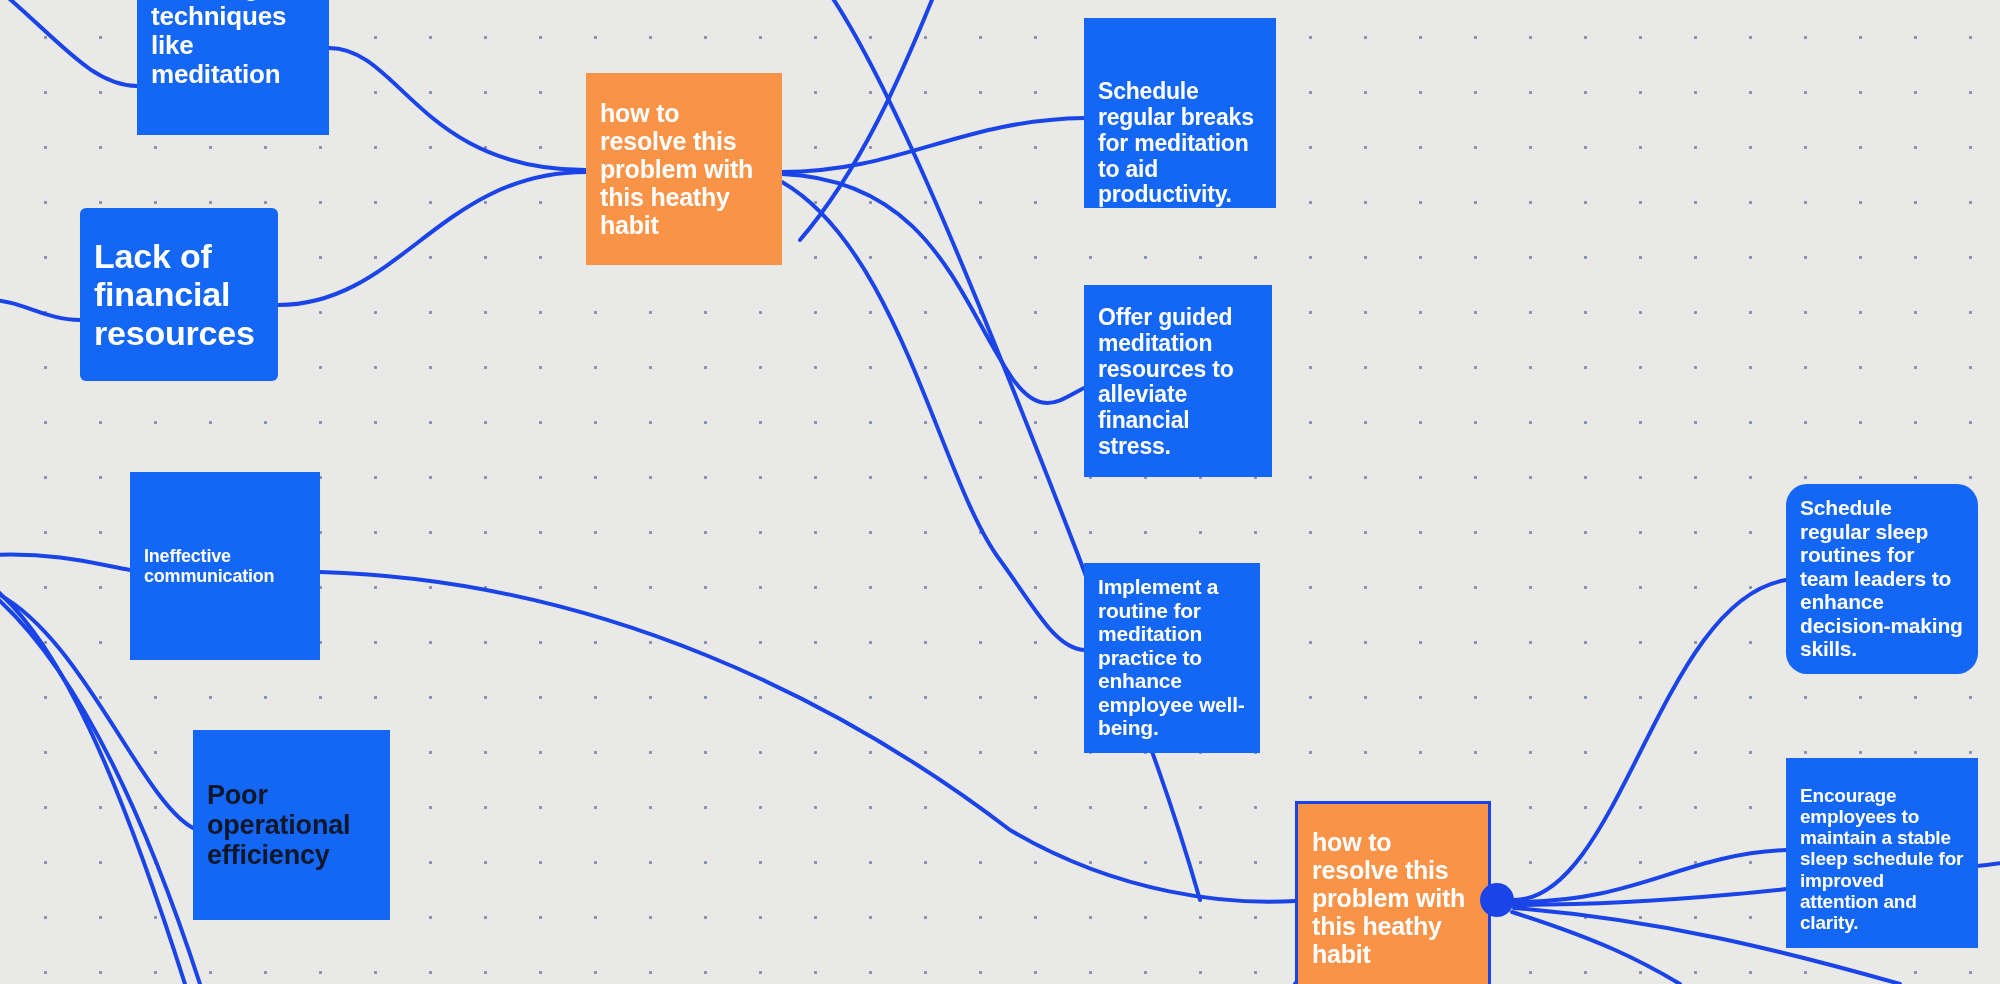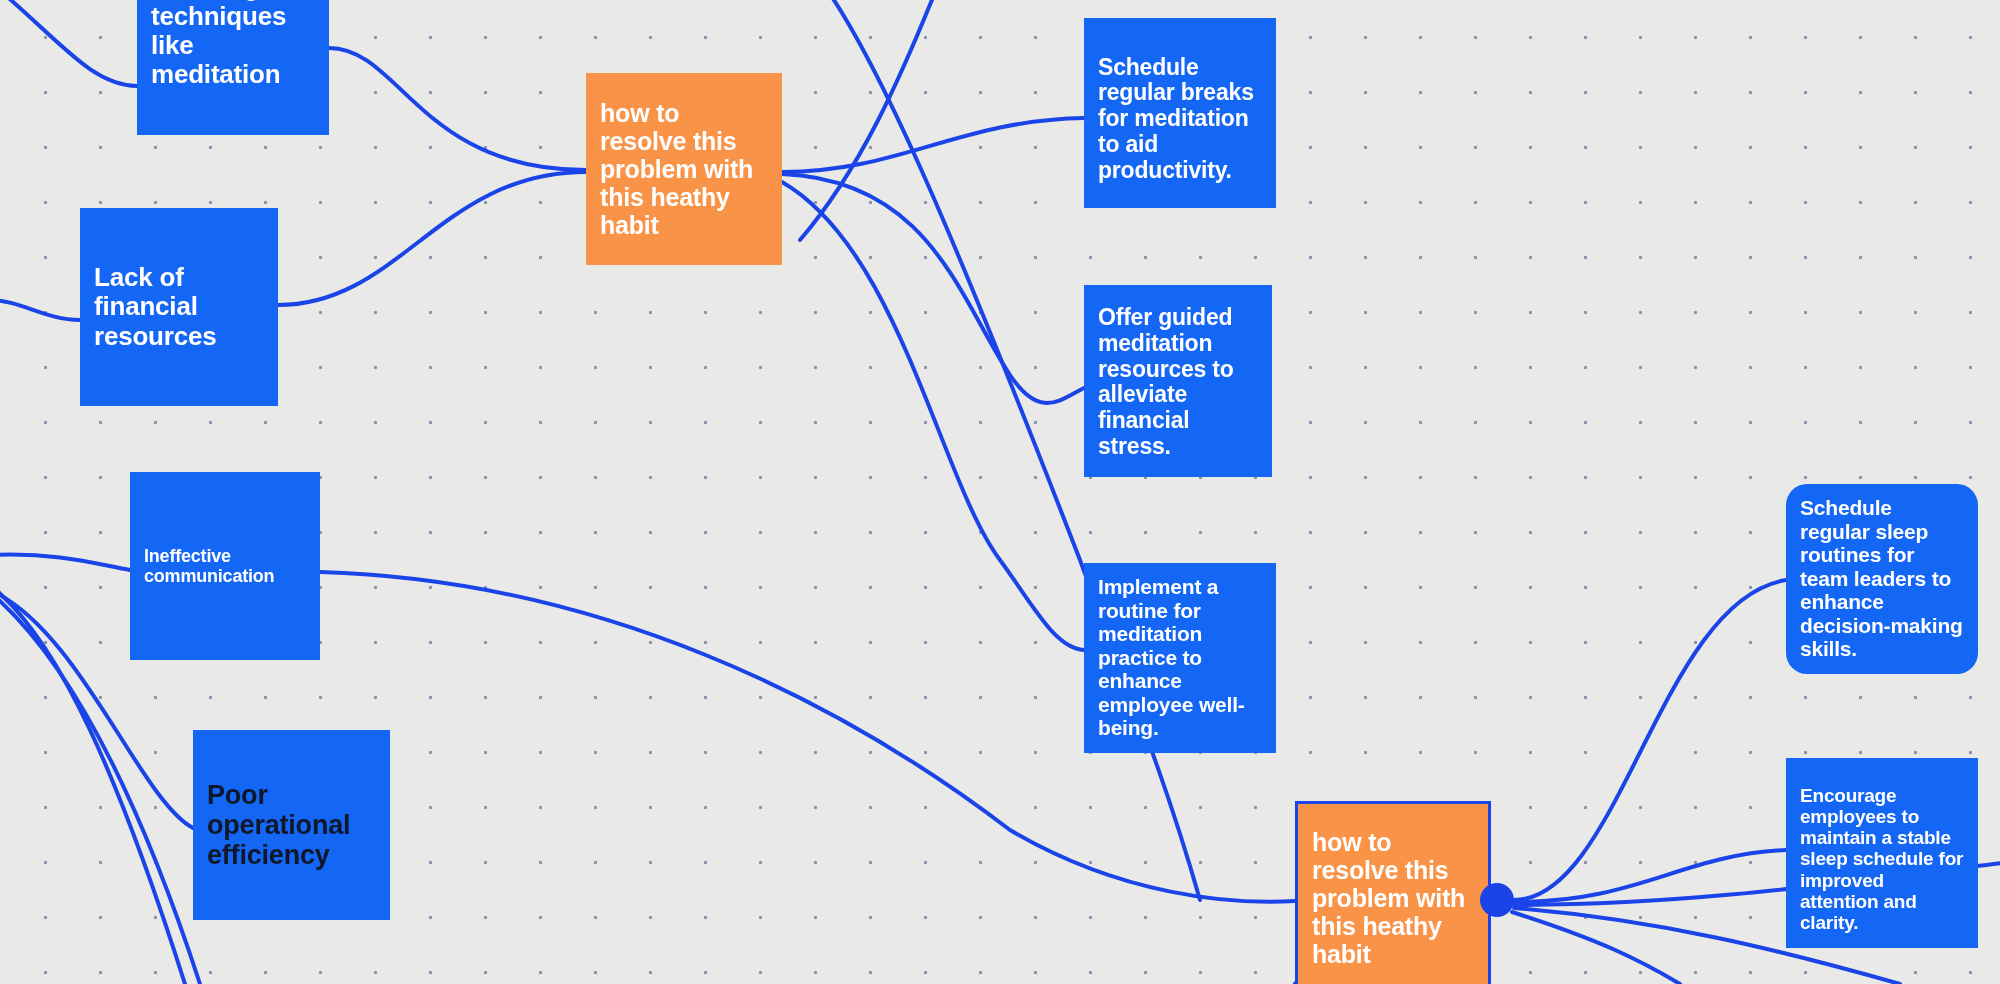--- a/index.html
+++ b/index.html
@@ -91,39 +91,39 @@
         <path d="M 1514 908 C 1660 920 1780 950 1900 984"></path>
         <path d="M 1512 912 C 1600 940 1640 960 1680 984"></path>
         <path d="M 1295 984 C 1320 950 1360 930 1420 920"></path>
       </g>
   </svg>
 
   <div id="node-layer">
       <div class="node blue" style="left: 137px; top: -70px; width: 192px; height: 205px; font-size: 26px; align-items: flex-start; padding-left: 14px; padding-right: 12px; padding-top: 14px; background: rgb(20, 102, 245); color: rgb(255, 255, 255);">
         <span class="node-text">stress-reducing techniques like meditation</span>
       </div>
-      <div class="node blue" style="left: 80px; top: 208px; width: 198px; height: 198px; font-size: 26px; align-items: center; padding-left: 14px; padding-right: 12px; padding-top: 0px; background: rgb(20, 102, 245); color: rgb(255, 255, 255);">
+      <div class="node blue" style="left: 80px; top: 208px; width: 198px; height: 173px; font-size: 34px; align-items: center; padding-left: 14px; padding-right: 12px; padding-top: 0px; background: rgb(20, 102, 245); color: rgb(255, 255, 255); border-radius: 6px;">
         <span class="node-text">Lack of financial resources</span>
       </div>
       <div class="node blue" style="left: 130px; top: 472px; width: 190px; height: 188px; font-size: 18px; align-items: center; padding-left: 14px; padding-right: 12px; padding-top: 0px; background: rgb(20, 102, 245); color: rgb(255, 255, 255); justify-content: center;">
         <span class="node-text">Ineffective communication</span>
       </div>
       <div class="node blue" style="left: 193px; top: 730px; width: 197px; height: 190px; font-size: 27px; align-items: center; padding-left: 14px; padding-right: 12px; padding-top: 0px; background: rgb(20, 102, 245); color: #0f172a;">
         <span class="node-text">Poor operational efficiency</span>
       </div>
       <div class="node orange" style="left: 586px; top: 73px; width: 196px; height: 192px; font-size: 25px; align-items: center; padding-left: 14px; padding-right: 12px; padding-top: 0px; background: rgb(248, 147, 71); color: rgb(255, 255, 255);">
         <span class="node-text">how to resolve this problem with this heathy habit</span>
       </div>
-      <div class="node blue" style="left: 1084px; top: 18px; width: 192px; height: 190px; font-size: 23px; align-items: center; padding-left: 14px; padding-right: 12px; padding-top: 12px; background: rgb(20, 102, 245); color: rgb(255, 255, 255);">
+      <div class="node blue" style="left: 1084px; top: 18px; width: 192px; height: 190px; font-size: 23px; align-items: flex-end; padding-left: 14px; padding-right: 12px; padding-top: 12px; background: rgb(20, 102, 245); color: rgb(255, 255, 255);">
         <span class="node-text">Schedule regular breaks for meditation to aid productivity.</span>
       </div>
       <div class="node blue" style="left: 1084px; top: 285px; width: 188px; height: 192px; font-size: 23px; align-items: flex-start; padding-left: 14px; padding-right: 12px; padding-top: 20px; background: rgb(20, 102, 245); color: rgb(255, 255, 255);">
         <span class="node-text">Offer guided meditation resources to alleviate financial stress.</span>
       </div>
-      <div class="node blue" style="left: 1084px; top: 563px; width: 192px; height: 190px; font-size: 21px; align-items: flex-start; padding-left: 14px; padding-right: 12px; padding-top: 12px; background: rgb(20, 102, 245); color: rgb(255, 255, 255);">
+      <div class="node blue" style="left: 1084px; top: 563px; width: 176px; height: 190px; font-size: 21px; align-items: flex-start; padding-left: 14px; padding-right: 12px; padding-top: 12px; background: rgb(20, 102, 245); color: rgb(255, 255, 255);">
         <span class="node-text">Implement a routine for meditation practice to enhance employee well-being.</span>
       </div>
       <div class="node orange selected" style="left: 1295px; top: 801px; width: 196px; height: 192px; font-size: 25px; align-items: flex-start; padding-left: 14px; padding-right: 12px; padding-top: 24px; background: rgb(248, 147, 71); color: rgb(255, 255, 255); border-color: rgb(26, 68, 232);">
         <span class="node-text">how to resolve this problem with this heathy habit</span>
       </div>
       <div class="node blue" style="left: 1786px; top: 484px; width: 192px; height: 190px; font-size: 21px; align-items: flex-start; padding-left: 14px; padding-right: 12px; padding-top: 12px; background: rgb(20, 102, 245); color: rgb(255, 255, 255); border-radius: 21px;">
         <span class="node-text">Schedule regular sleep routines for team leaders to enhance decision-making skills.</span>
       </div>
       <div class="node blue" style="left: 1786px; top: 758px; width: 192px; height: 190px; font-size: 19px; align-items: center; padding-left: 14px; padding-right: 12px; padding-top: 12px; background: rgb(20, 102, 245); color: rgb(255, 255, 255);">
         <span class="node-text">Encourage employees to maintain a stable sleep schedule for improved attention and clarity.</span>

